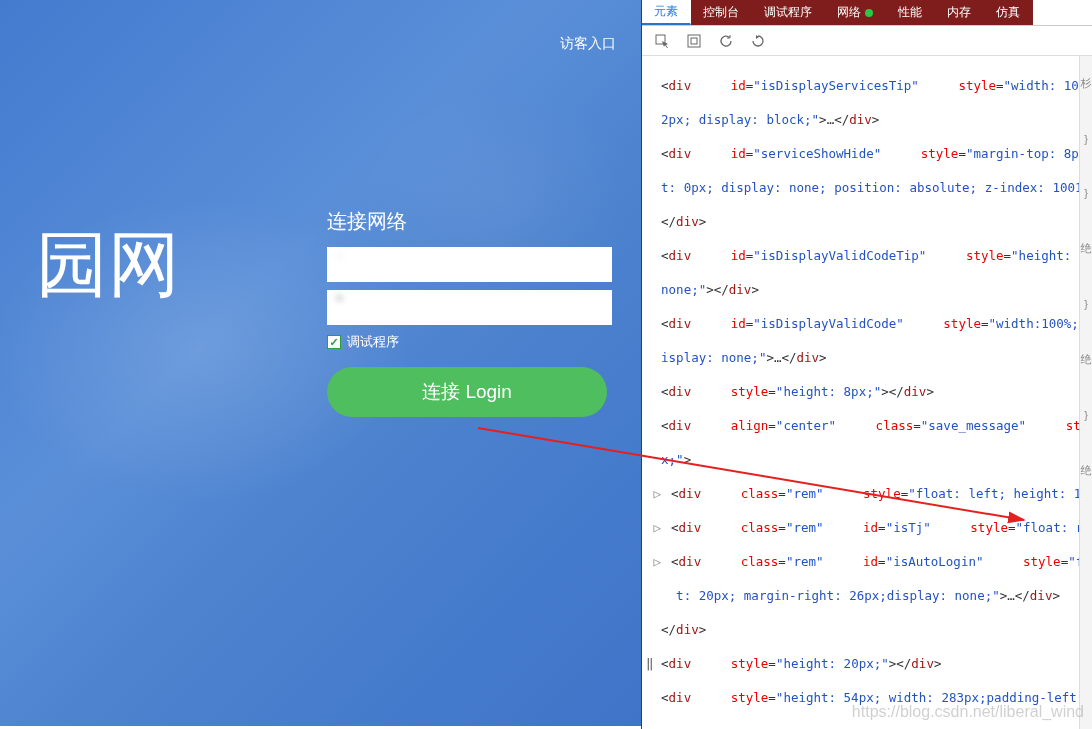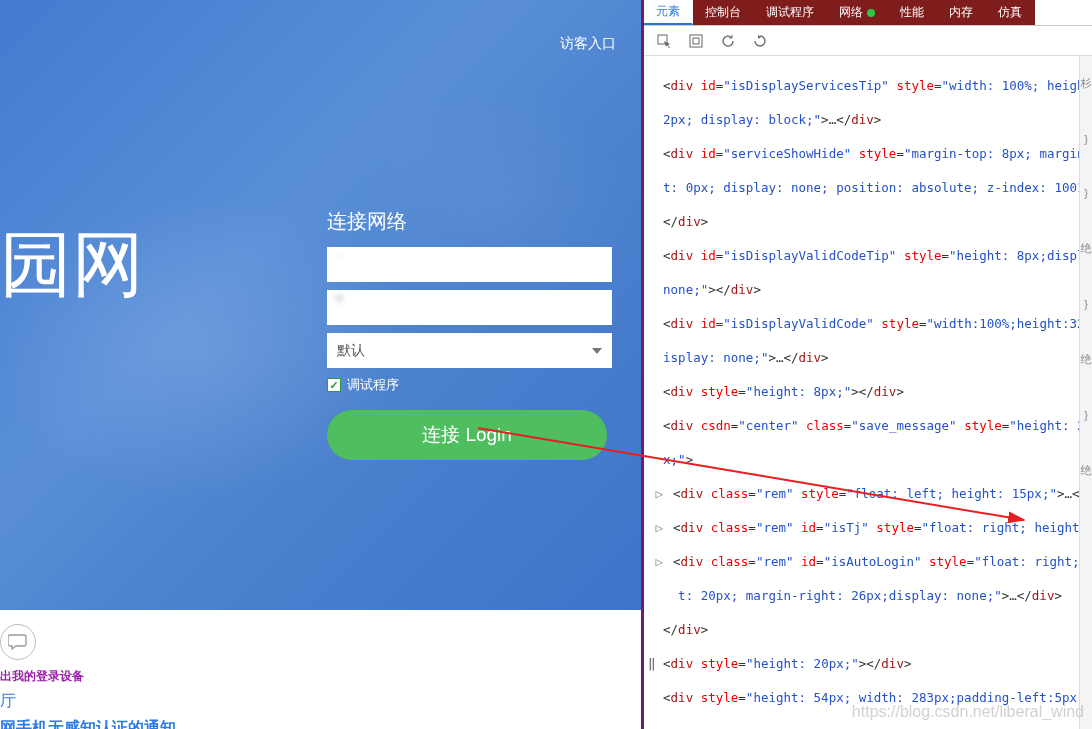--- a/index.html
+++ b/index.html
@@ -1,83 +1,79 @@
 <!DOCTYPE html>
 <html><head>
 <meta charset="utf-8">
 <style>
 * { margin: 0; padding: 0; box-sizing: border-box; }
 html, body { width: 1092px; height: 729px; font-family: "Microsoft YaHei", Arial, sans-serif; overflow: hidden; background: #fff; }
 .root { display: flex; width: 100%; height: 100%; }
 .left-pane { width: 641px; height: 100%; position: relative; }
-.blue-area { width: 100%; height: 610px; background: linear-gradient(135deg, #447BCF 0%, #5A8FD8 40%, #4C82CE 60%, #3F74C9 100%); position: relative; overflow: hidden; }
+.blue-area { width: 100%; height: 726px; background: linear-gradient(135deg, #447BCF 0%, #5A8FD8 40%, #4C82CE 60%, #3F74C9 100%); position: relative; overflow: hidden; }
 .blue-area::before {
   content: ""; position: absolute; inset: 0;
   background: radial-gradient(ellipse 300px 220px at 200px 350px, rgba(255,255,255,0.12), transparent 70%),
               radial-gradient(ellipse 200px 160px at 500px 200px, rgba(255,255,255,0.05), transparent 70%);
 }
 .guest-entry { position: absolute; top: 35px; right: 25px; color: #fff; font-size: 14px; }
-.big-title { position: absolute; left: 0; top: 225px; color: #fff; font-size: 72px; font-weight: 300; line-height: 1.1; }
+.big-title { position: absolute; left: 0; top: 225px; color: #fff; font-size: 72px; font-weight: 300; line-height: 1.1; padding-left: 36px; }
 .sub-title  { position: absolute; left: 0; top: 321px; color: #fff; font-size: 23px; }
 .form-block { position: absolute; left: 327px; top: 208px; width: 285px; }
 .form-label { color: #fff; font-size: 20px; margin-bottom: 12px; }
 .txt-input  { width: 100%; height: 35px; background: #fff; border: none; margin-bottom: 8px; padding: 0 10px; font-size: 14px; color: #555; }
 .txt-blur   { color: transparent; text-shadow: 0 0 6px rgba(80,80,80,0.8); }
 .sel-row    { width: 100%; height: 35px; background: #fff; border: none; margin-bottom: 8px; padding: 0 10px; font-size: 14px; display: flex; align-items: center; justify-content: space-between; color: #555; }
 .caret-down { width: 0; height: 0; border-left: 5px solid transparent; border-right: 5px solid transparent; border-top: 6px solid #777; }
 .remember   { display: flex; align-items: center; color: #fff; font-size: 13px; margin-top: 4px; gap: 6px; }
 .remember .cb { width: 14px; height: 14px; background: #fff; border: 1px solid #2e9e42; display: inline-flex; align-items: center; justify-content: center; color: #2e9e42; font-size: 11px; font-weight: bold; }
 .login-btn  { margin-top: 16px; width: 280px; height: 50px; border-radius: 26px; background: #4FBE5E; color: #fff; font-size: 19px; display: flex; align-items: center; justify-content: center; cursor: pointer; position: relative; }
 .arrow-line { position: absolute; top: 426px; left: 476px; width: 560px; height: 130px; pointer-events: none; z-index: 30; }
 
 .bottom-area { padding: 14px 0 0 0; }
 .chat-icon   { width: 36px; height: 36px; border: 1px solid #bbb; border-radius: 50%; display: flex; align-items: center; justify-content: center; color: #888; font-size: 19px; margin-bottom: 8px; }
 .link1 { color: #9B1FA8; font-size: 12px; font-weight: 700; margin-bottom: 6px; }
 .link2 { color: #2E7BE6; font-size: 16px; margin-bottom: 6px; }
 .link3 { color: #2E7BE6; font-size: 16px; font-weight: 700; }
 
 
-.devtools { width: 451px; height: 100%; border-left: 3px solid #701a75; display: flex; flex-direction: column; background: #fff; }
+.devtools { width: 451px; height: 100%; border-left: 1px solid #701a75; display: flex; flex-direction: column; background: #fff; }
 .dt-tabs  { display: flex; align-items: stretch; height: 26px; background: #fff; border-bottom: 1px solid #ccc; font-size: 12px; }
 .dt-tab   { padding: 0 12px; display: flex; align-items: center; color: #333; border-right: 1px solid transparent; }
 .dt-tab.active { border-bottom: 2px solid #2775CC; color: #2E7BE6; }
 .dt-tab.dark   { background: #7f1d1d; color: #fff; }
 .rec-dot  { width: 8px; height: 8px; border-radius: 50%; background: #2AC845; display: inline-block; margin-left: 4px; }
 .dt-toolbar { height: 30px; border-bottom: 1px solid #ddd; display: flex; align-items: center; gap: 16px; padding: 0 12px; color: #666; font-size: 15px; }
 .dt-toolbar .tb-ic { width: 16px; height: 16px; display: inline-flex; align-items: center; justify-content: center; }
 
 .dom-wrap { display: flex; flex: 1; overflow: hidden; }
 .dom-tree { flex: 1; overflow: auto; font-family: Consolas, monospace; font-size: 12.5px; line-height: 17px; padding: 4px 0 4px 4px; white-space: pre; color: #333; }
 .collapsed-side { width: 13px; background: #f4f4f4; border-left: 1px solid #ddd; display: flex; flex-direction: column; gap: 42px; padding-top: 20px; align-items: center; color: #888; font-size: 11px; }
 
 .tg  { color: #a31515; }
-.att { color: #e90000; }
+.att { color: #e90000; margin-left: 32px; }
 .val { color: #2451c7; }
 .opn { color: #555; }
 .tri { color: #888; display: inline-block; width: 10px; }
 .watermark { position: absolute; right: 8px; bottom: 8px; color: rgba(120,120,120,0.35); font-size: 16px; }
 </style>
 </head>
 <body>
 
 <div class="root">
 
   <div class="left-pane">
     <div class="blue-area">
       <div class="guest-entry">访客入口</div>
       <div class="big-title">园网</div>
 
       <div class="form-block">
         <div class="form-label">连接网络</div>
         <div class="txt-input txt-blur">·</div>
         <div class="txt-input txt-blur">•</div>
-        <div class="sel-row">
-          <span>默认</span>
-          <span class="caret-down"></span>
-        </div>
         <div class="remember">
           <span class="cb">✓</span>
           <span>调试程序</span>
         </div>
         <div class="login-btn">连接 Login</div>
       </div>
     </div>
 
     <div class="bottom-area">
       <div class="chat-icon">
@@ -145,21 +141,21 @@
 <div>  &lt;<span class="tg">div</span> <span class="att">id</span>=<span class="val">"isDisplayServicesTip"</span> <span class="att">style</span>=<span class="val">"width: 100%; height: 3</span></div>
 <div>  <span class="val">2px; display: block;"</span>&gt;…&lt;/<span class="tg">div</span>&gt;</div>
 <div>  &lt;<span class="tg">div</span> <span class="att">id</span>=<span class="val">"serviceShowHide"</span> <span class="att">style</span>=<span class="val">"margin-top: 8px; margin-lef</span></div>
 <div>  <span class="val">t: 0px; display: none; position: absolute; z-index: 1001;"</span>&gt;…</div>
 <div>  &lt;/<span class="tg">div</span>&gt;</div>
 <div>  &lt;<span class="tg">div</span> <span class="att">id</span>=<span class="val">"isDisplayValidCodeTip"</span> <span class="att">style</span>=<span class="val">"height: 8px;display:</span></div>
 <div>  <span class="val">none;"</span>&gt;&lt;/<span class="tg">div</span>&gt;</div>
 <div>  &lt;<span class="tg">div</span> <span class="att">id</span>=<span class="val">"isDisplayValidCode"</span> <span class="att">style</span>=<span class="val">"width:100%;height:32px;d</span></div>
 <div>  <span class="val">isplay: none;"</span>&gt;…&lt;/<span class="tg">div</span>&gt;</div>
 <div>  &lt;<span class="tg">div</span> <span class="att">style</span>=<span class="val">"height: 8px;"</span>&gt;&lt;/<span class="tg">div</span>&gt;</div>
-<div>  &lt;<span class="tg">div</span> <span class="att">csdn</span>=<span class="val">"center"</span> <span class="att">class</span>=<span class="val">"save_message"</span> <span class="att">style</span>=<span class="val">"height: 20p</span></div>
+<div>  &lt;<span class="tg">div</span> <span class="att">align</span>=<span class="val">"center"</span> <span class="att">class</span>=<span class="val">"save_message"</span> <span class="att">style</span>=<span class="val">"height: 20p</span></div>
 <div>  <span class="val">x;"</span>&gt;</div>
 <div> <span class="tri">▷</span> &lt;<span class="tg">div</span> <span class="att">class</span>=<span class="val">"rem"</span> <span class="att">style</span>=<span class="val">"float: left; height: 15px;"</span>&gt;…&lt;/&gt;</div>
 <div> <span class="tri">▷</span> &lt;<span class="tg">div</span> <span class="att">class</span>=<span class="val">"rem"</span> <span class="att">id</span>=<span class="val">"isTj"</span> <span class="att">style</span>=<span class="val">"float: right; height: 20p</span></div>
 <div> <span class="tri">▷</span> &lt;<span class="tg">div</span> <span class="att">class</span>=<span class="val">"rem"</span> <span class="att">id</span>=<span class="val">"isAutoLogin"</span> <span class="att">style</span>=<span class="val">"float: right; heigh</span></div>
 <div>    <span class="val">t: 20px; margin-right: 26px;display: none;"</span>&gt;…&lt;/<span class="tg">div</span>&gt;</div>
 <div>  &lt;/<span class="tg">div</span>&gt;</div>
 <div><span class="opn">‖</span> &lt;<span class="tg">div</span> <span class="att">style</span>=<span class="val">"height: 20px;"</span>&gt;&lt;/<span class="tg">div</span>&gt;</div>
 <div>  &lt;<span class="tg">div</span> <span class="att">style</span>=<span class="val">"height: 54px; width: 283px;padding-left:5px;"</span>&gt;</div>
 
 

